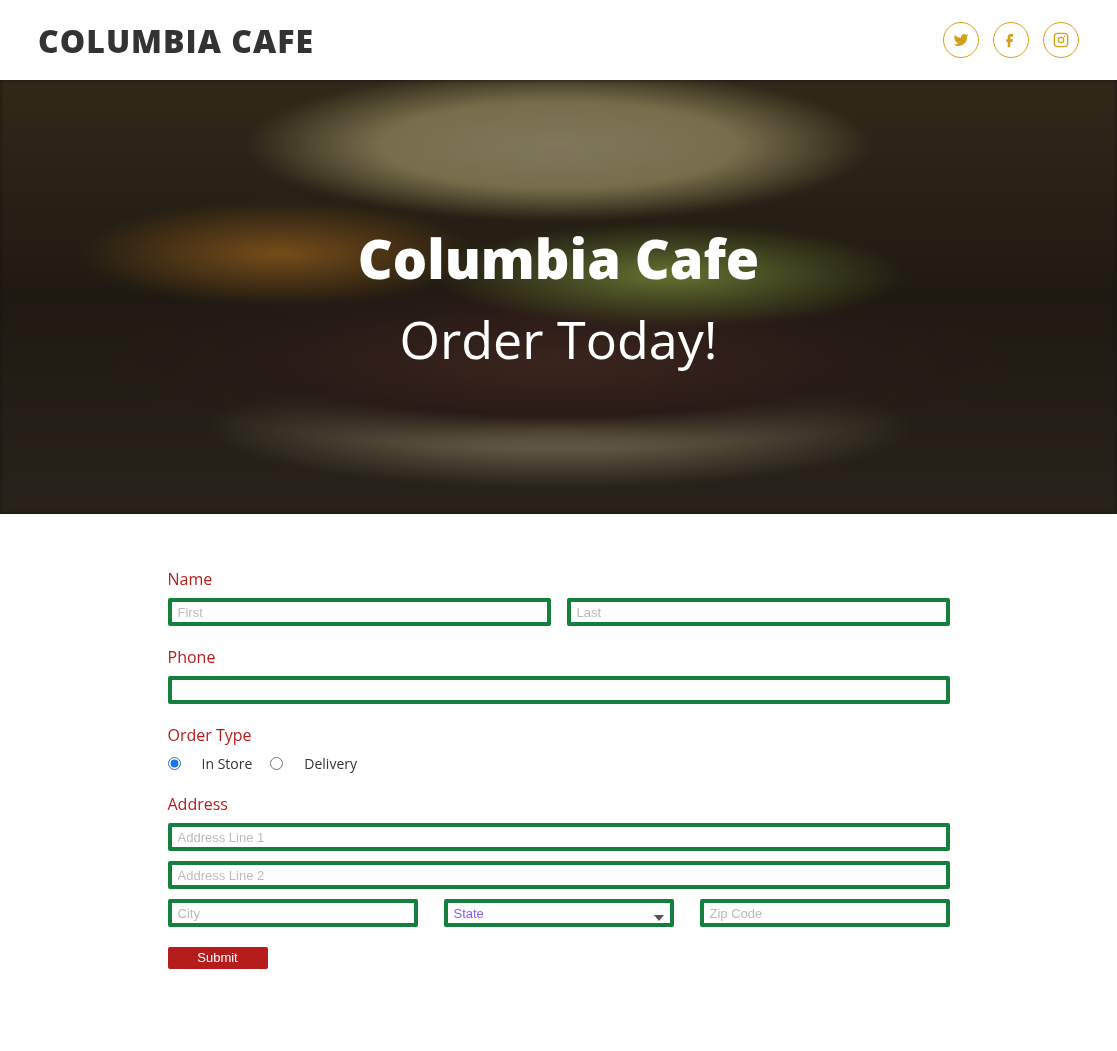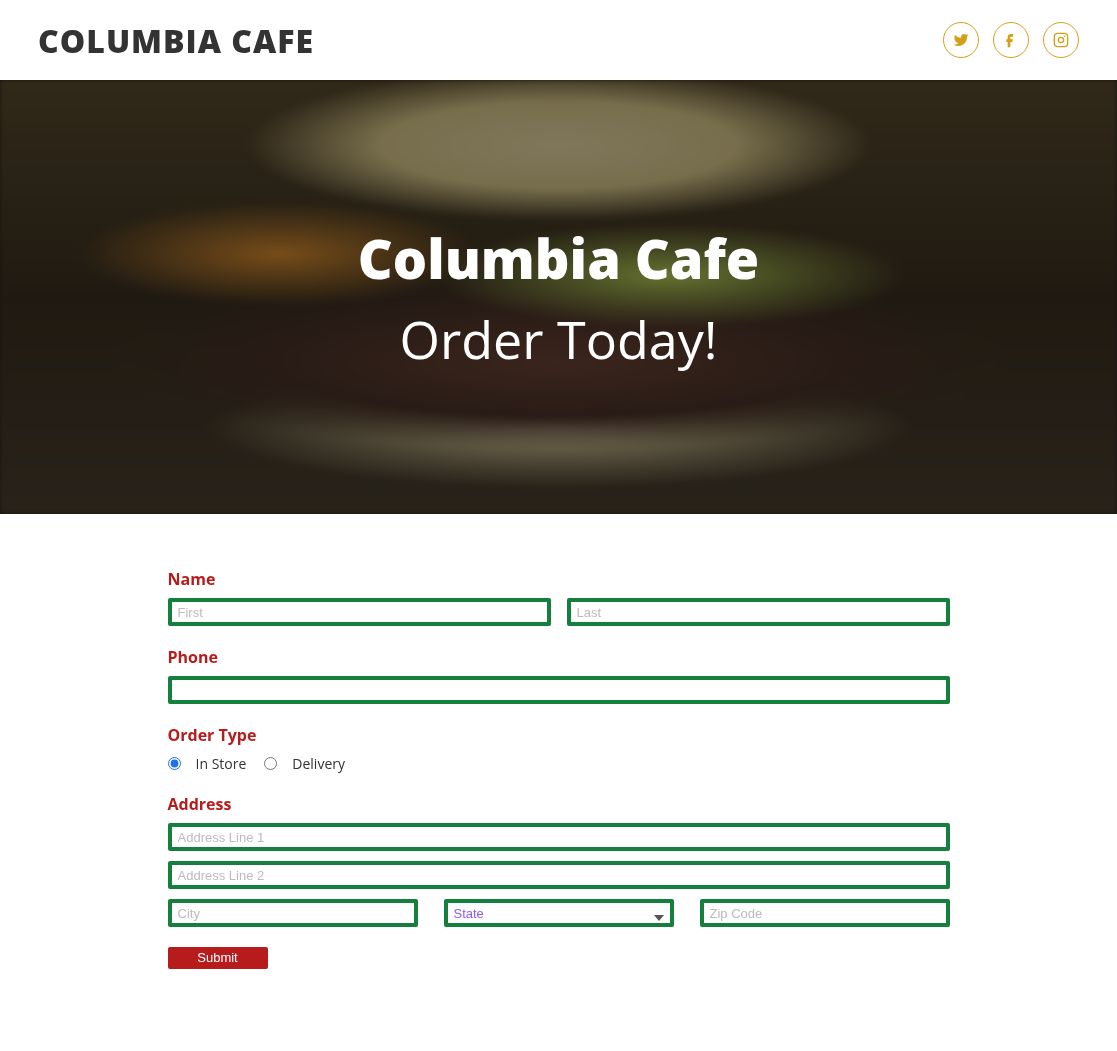--- a/index.html
+++ b/index.html
@@ -75,21 +75,21 @@
 .form-wrap {
   max-width: 790px;
   margin: 54px auto 80px;
   padding: 0 4px;
 }
 .row { display: flex; gap: 16px; margin-bottom: 20px; }
 .col { flex: 1; }
 .label {
   display: block;
   color: #b71c1c;
-  font-weight: 700;
+  font-weight: 400;
   font-size: 16px;
   margin-bottom: 8px;
 }
 input[type=text], select {
   width: 100%;
   height: 28px;
   padding: 2px 6px;
   border: 4px solid #15803d;
   border-radius: 2px;
   font-size: 13px;
@@ -104,21 +104,21 @@
   position: absolute;
   right: 10px; top: 50%;
   width: 0; height: 0;
   border-left: 5px solid transparent;
   border-right: 5px solid transparent;
   border-top: 6px solid #555;
   transform: translateY(-50%);
   pointer-events: none;
 }
 .radios { display: flex; gap: 18px; align-items: center; font-size: 14px; margin-top: 4px; }
-.radio-item { display: flex; align-items: center; gap: 15px; cursor: pointer; }
+.radio-item { display: flex; align-items: center; gap: 21px; cursor: pointer; }
 input[type=radio] { accent-color: #1a73e8; cursor: pointer; }
 
 .addr-group input { margin-bottom: 10px; }
 .addr-row { display: flex; gap: 26px; justify-content: center; }
 .addr-row > * { flex: 1; }
 
 .submit {
   background: #b71c1c;
   color: #fff;
   border: none;

